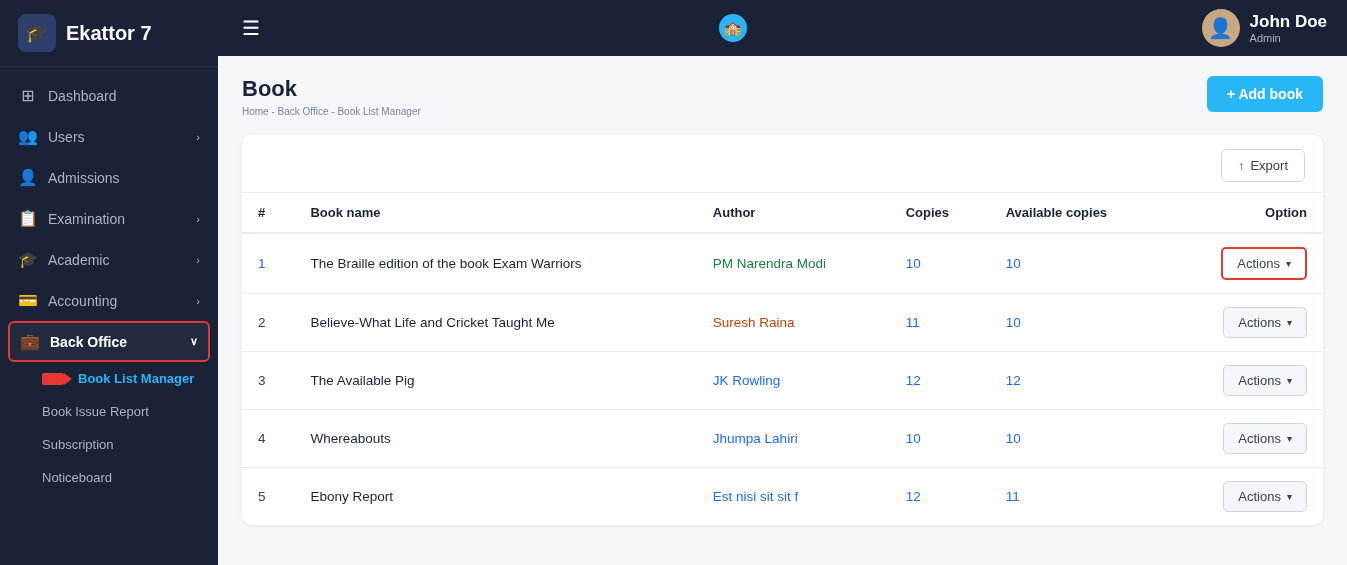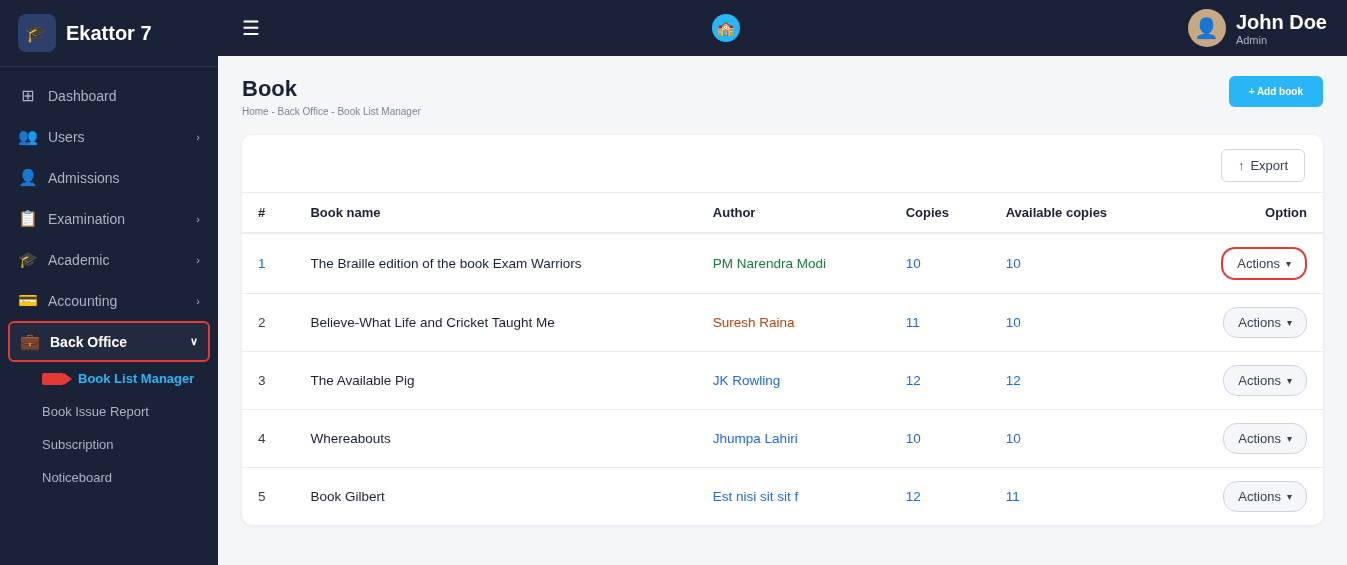--- a/index.html
+++ b/index.html
@@ -128,21 +128,21 @@
       height: 38px;
       background: #c8a882;
       border-radius: 50%;
       overflow: hidden;
       display: flex;
       align-items: center;
       justify-content: center;
       font-size: 20px;
     }
     .user-info { text-align: left; }
-    .user-name { font-size: 20px; font-weight: 600; }
+    .user-name { font-size: 17px; font-weight: 600; }
     .user-role { font-size: 11px; color: #aab4c4; }
 
     
     .content {
       flex: 1;
       padding: 20px 24px;
       overflow-y: auto;
       background: #f4f6f9;
     }
     .page-header {
@@ -163,21 +163,21 @@
       color: #7a8599;
     }
     .breadcrumb a { color: #7a8599; text-decoration: none; }
     .breadcrumb span { color: #7a8599; }
     .btn-add {
       background: #29b6f6;
       color: #fff;
       border: none;
       padding: 10px 20px;
       border-radius: 6px;
-      font-size: 10px;
+      font-size: 14px;
       font-weight: 600;
       cursor: pointer;
       display: flex;
       align-items: center;
       gap: 6px;
     }
 
     
     .table-card {
       background: #fff;
@@ -230,21 +230,21 @@
     }
     .td-num { color: #374151; font-weight: 500; }
     .td-link { color: #1a2238; }
     .td-option { text-align: right; }
 
     .actions-btn {
       background: #f4f6f9;
       border: 1px solid #d0d5dd;
       color: #374151;
       padding: 7px 14px;
-      border-radius: 14px;
+      border-radius: 5px;
       font-size: 13px;
       cursor: pointer;
       display: inline-flex;
       align-items: center;
       gap: 6px;
       font-weight: 500;
     }
     .actions-btn.highlighted {
       border: 2px solid #e53935;
       background: #fff;
@@ -412,21 +412,21 @@
     <td style="color:#1d6af5">10</td>
     <td class="td-option">
       <button class="actions-btn">
         <span>Actions</span>
         <span class="chevron-down">▾</span>
       </button>
     </td>
   </tr>
             <tr>
     <td class="td-num" style="color:#374151">5</td>
-    <td class="td-link">Book Gilbert</td>
+    <td class="td-link">Ebony Report</td>
     <td style="color:#1d6af5">Est nisi sit sit f</td>
     <td style="color:#1d6af5">12</td>
     <td style="color:#1d6af5">11</td>
     <td class="td-option">
       <button class="actions-btn">
         <span>Actions</span>
         <span class="chevron-down">▾</span>
       </button>
     </td>
   </tr>

